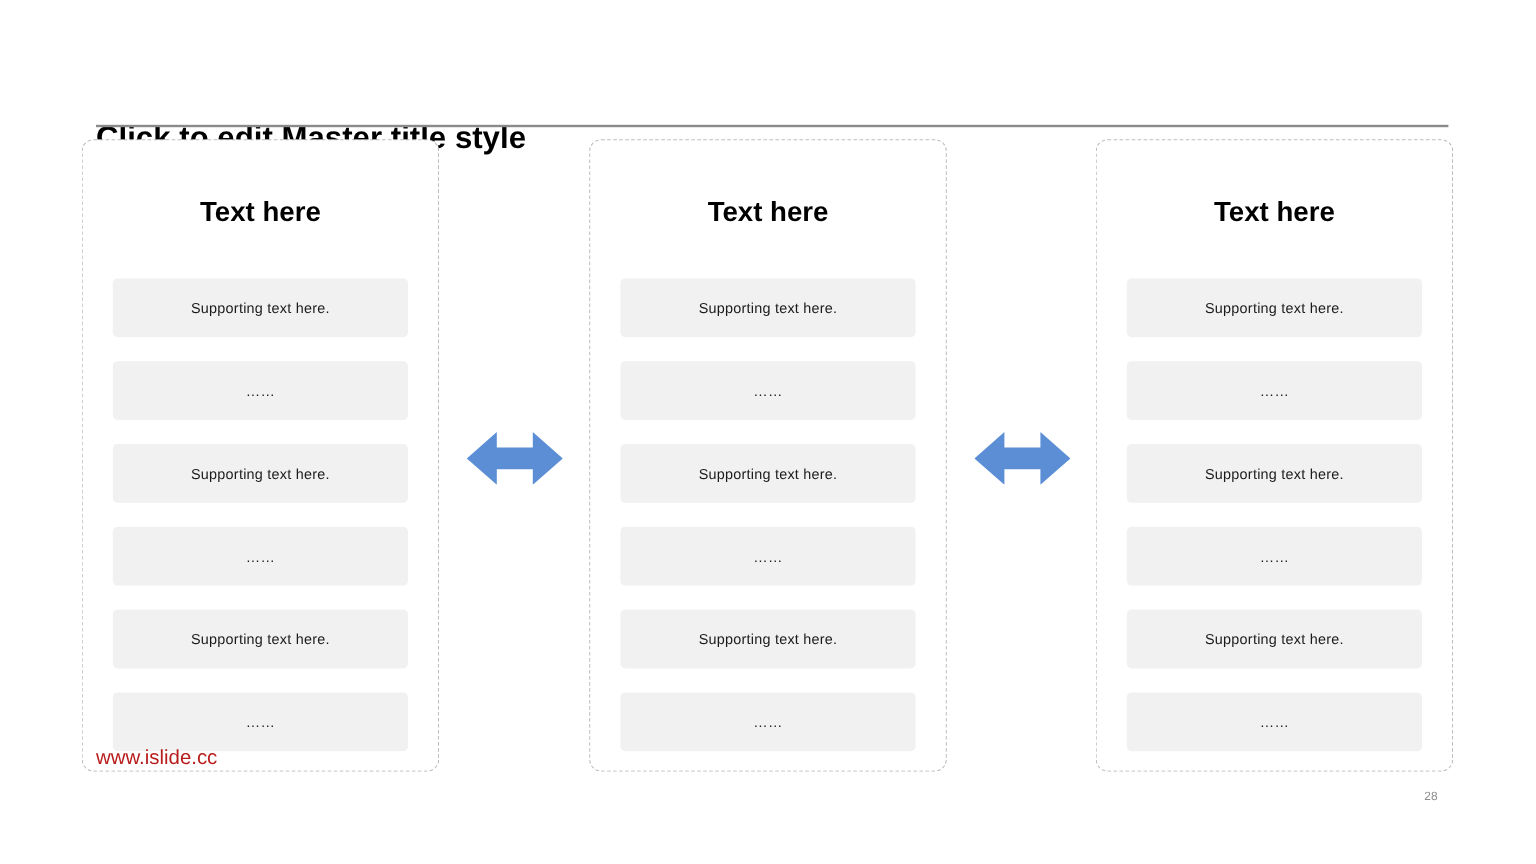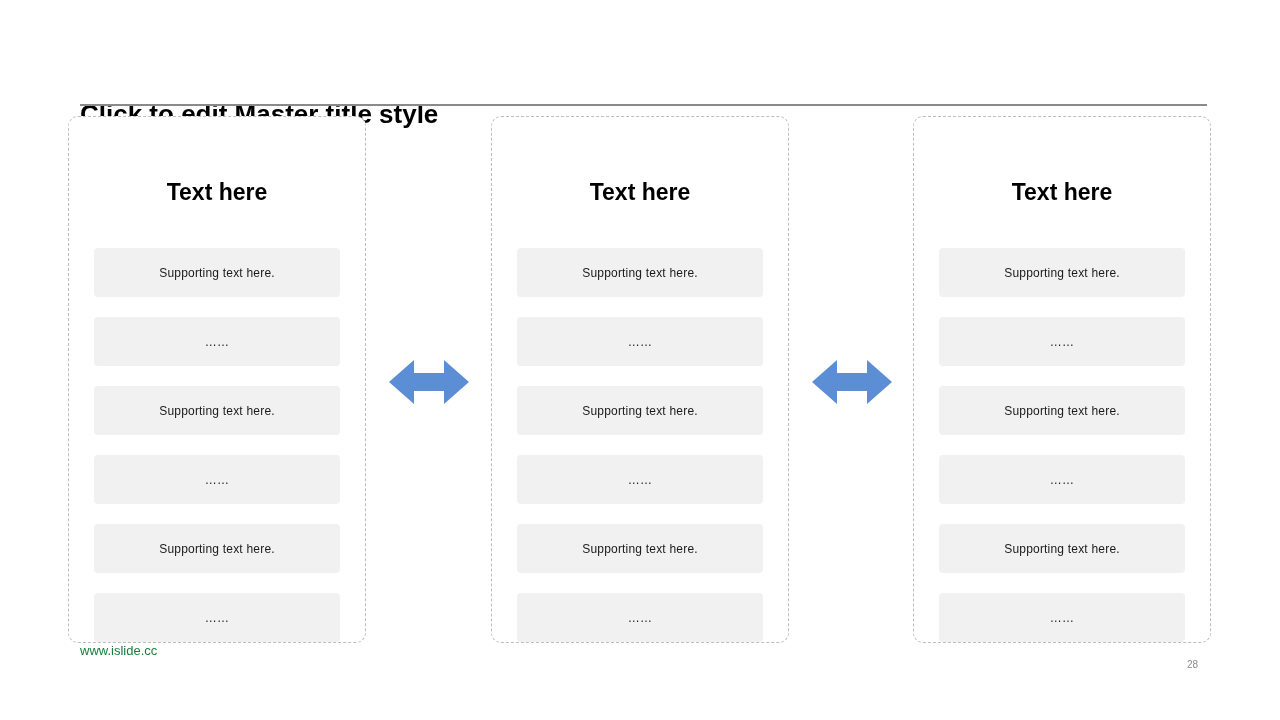--- a/index.html
+++ b/index.html
@@ -35,21 +35,21 @@
     width: 298px;
     height: 527px;
     border: 1.5px dashed #bdbdbd;
     border-radius: 10px;
     background: #ffffff;
   }
   .panel-1 { left: 68px; }
   .panel-2 { left: 491px; }
   .panel-3 { left: 913px; }
   .panel-heading {
-    margin-top: 60px;
+    margin-top: 44px;
     height: 30px;
     line-height: 30px;
     text-align: center;
     font-size: 23px;
     font-weight: 700;
     color: #000000;
   }
   .text-box {
     width: 246px;
     height: 49px;
@@ -69,23 +69,23 @@
     position: absolute;
     top: 360px;
     width: 80px;
     height: 44px;
   }
   .arrow-1 { left: 389px; }
   .arrow-2 { left: 812px; }
   .footer-url {
     position: absolute;
     left: 80px;
-    top: 643px;
-    font-size: 13px;
-    color: #15803d;
+    top: 622px;
+    font-size: 17px;
+    color: #b91c1c;
   }
   .page-number {
     position: absolute;
     right: 82px;
     top: 659px;
     font-size: 10px;
     color: #8c8c8c;
   }
 </style>
 </head>

